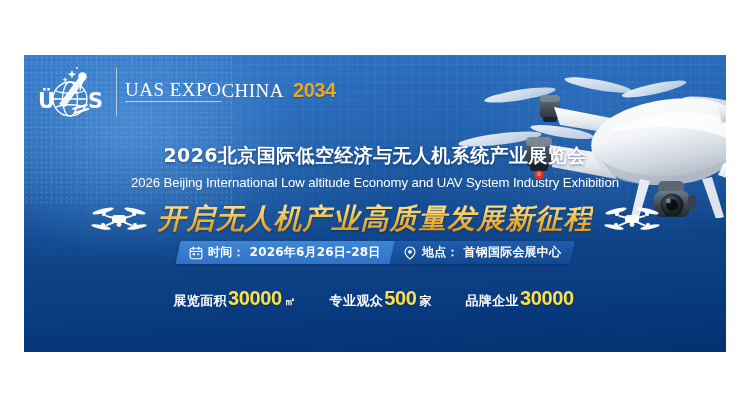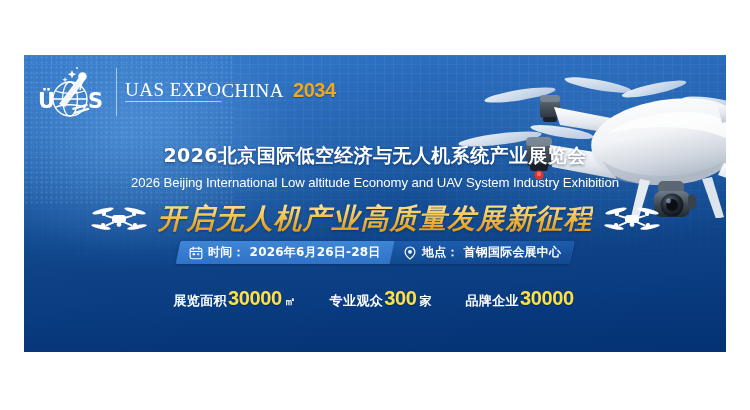--- a/index.html
+++ b/index.html
@@ -403,21 +403,21 @@
   <div id="stats-row">
 
     <div class="stat">
       <span class="stat-label">展览面积</span>
       <span class="stat-value">30000</span>
       <span class="stat-unit sup">㎡</span>
     </div>
 
     <div class="stat">
       <span class="stat-label">专业观众</span>
-      <span class="stat-value">300</span>
+      <span class="stat-value">500</span>
       <span class="stat-unit">家</span>
     </div>
 
     <div class="stat">
       <span class="stat-label">品牌企业</span>
       <span class="stat-value">30000</span>
       <span class="stat-unit"></span>
     </div>
 
   </div>

